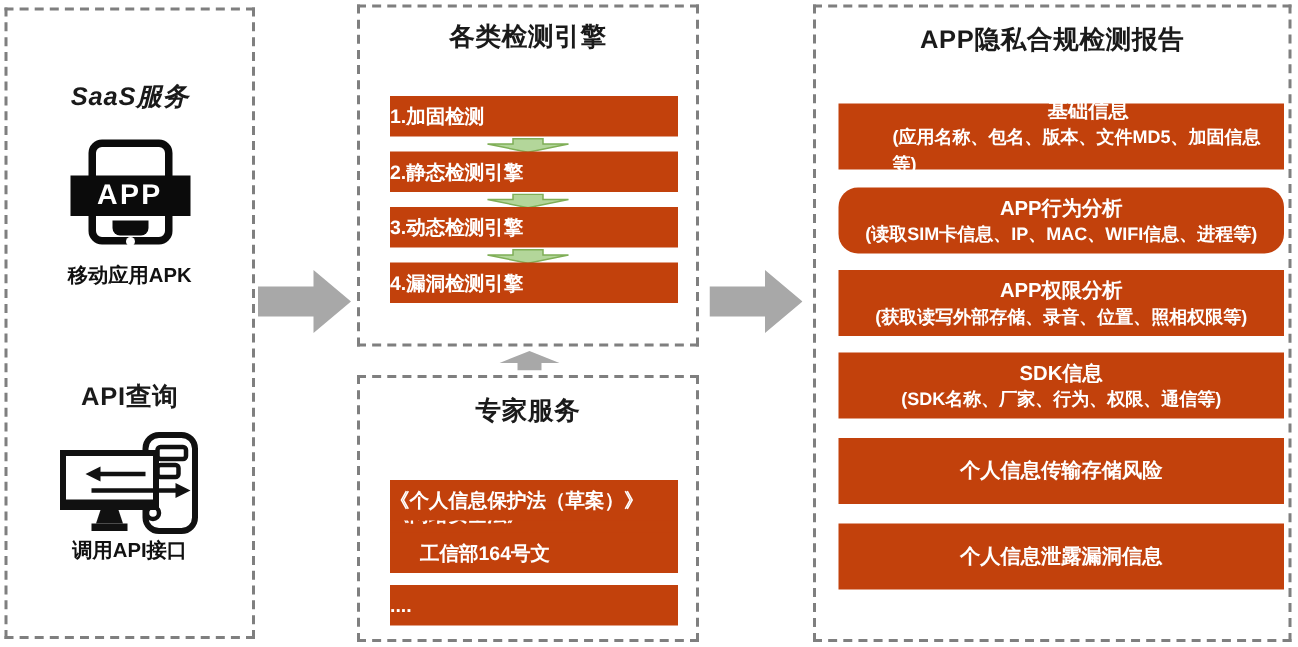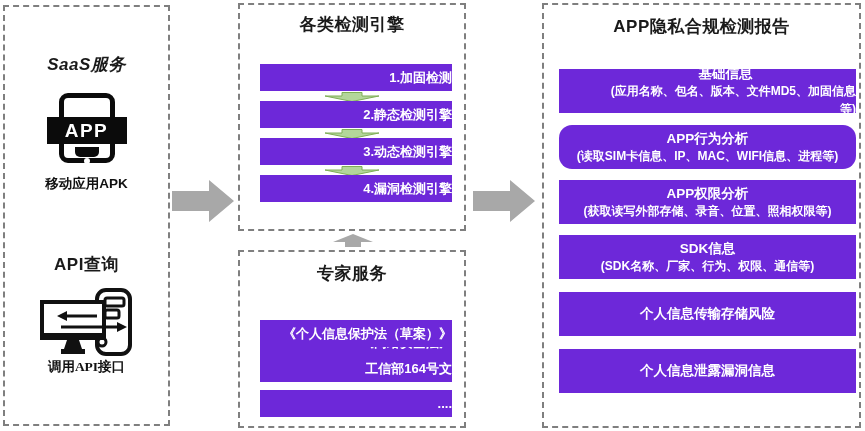--- a/index.html
+++ b/index.html
@@ -14,21 +14,21 @@
 
   .panel-title{position:absolute;left:0;right:0;text-align:center;font-weight:bold;
                color:#1a1a1a;font-size:17px;letter-spacing:.5px;}
 
   
   .saas-title{top:46px;font-style:italic;}
   .api-title{top:246px;}
   .caption{position:absolute;left:0;right:0;text-align:center;font-weight:bold;
            color:#111;font-size:13.5px;}
   .saas-caption{top:168px;}
-  .api-caption{top:351px;font-family:Liberation Serif, serif;}
+  .api-caption{top:351px;}
 
   .app-icon{position:absolute;top:86px;left:50%;transform:translateX(-50%);
             width:80px;height:74px;}
   .phone{position:absolute;left:50%;transform:translateX(-50%);top:0;
          width:56px;height:70px;border:5px solid #0b0b0b;border-radius:9px;
          background:#fff;box-sizing:border-box;}
   .phone-bezel{position:absolute;left:11px;right:11px;bottom:1px;height:10px;
                background:#0b0b0b;border-radius:0 0 5px 5px;}
   .phone-dot{position:absolute;left:50%;transform:translateX(-50%);bottom:3px;
              width:6px;height:6px;border-radius:50%;background:#fff;z-index:3;}
@@ -37,22 +37,22 @@
             letter-spacing:1.5px;z-index:2;}
   .api-svg{position:absolute;top:280px;left:50%;transform:translateX(-50%);}
 
   
   .flow-arrow{position:absolute;}
   .arrow-1{left:172px;top:180px;}
   .arrow-2{left:473px;top:180px;}
   .arrow-up{left:333px;top:234px;}
 
   
-  .bar{position:absolute;background:#6d28d9;color:#ffffff;font-weight:bold;
-       text-align:right;box-sizing:border-box;}
+  .bar{position:absolute;background:#c2410c;color:#ffffff;font-weight:bold;
+       text-align:left;box-sizing:border-box;}
   .mid-bar{left:20px;width:192px;height:27px;font-size:13px;line-height:27px;}
   .step-arrow{position:absolute;left:50%;transform:translateX(-50%);}
 
   .report-bar{left:15px;width:297px;height:44px;display:flex;flex-direction:column;
               justify-content:center;align-items:center;line-height:1.45;}
   .report-bar .bar-title{font-size:13.5px;}
   .report-bar .bar-detail{font-size:12px;}
   .bar-detail:empty{display:none;}
 </style>
 </head>

